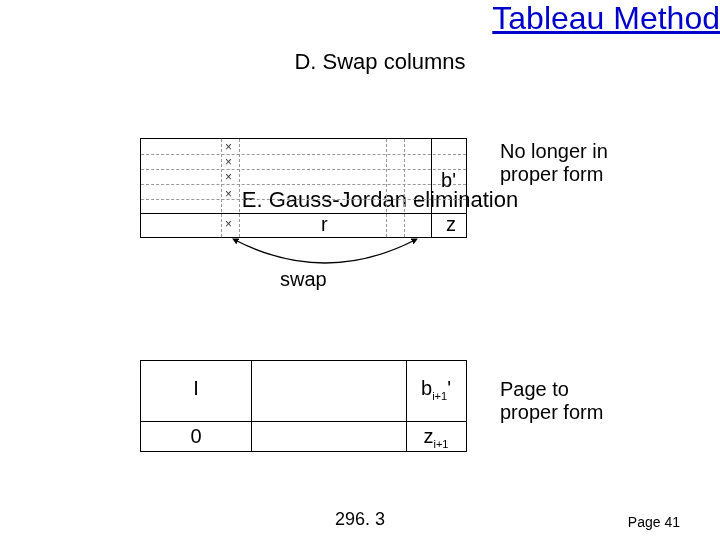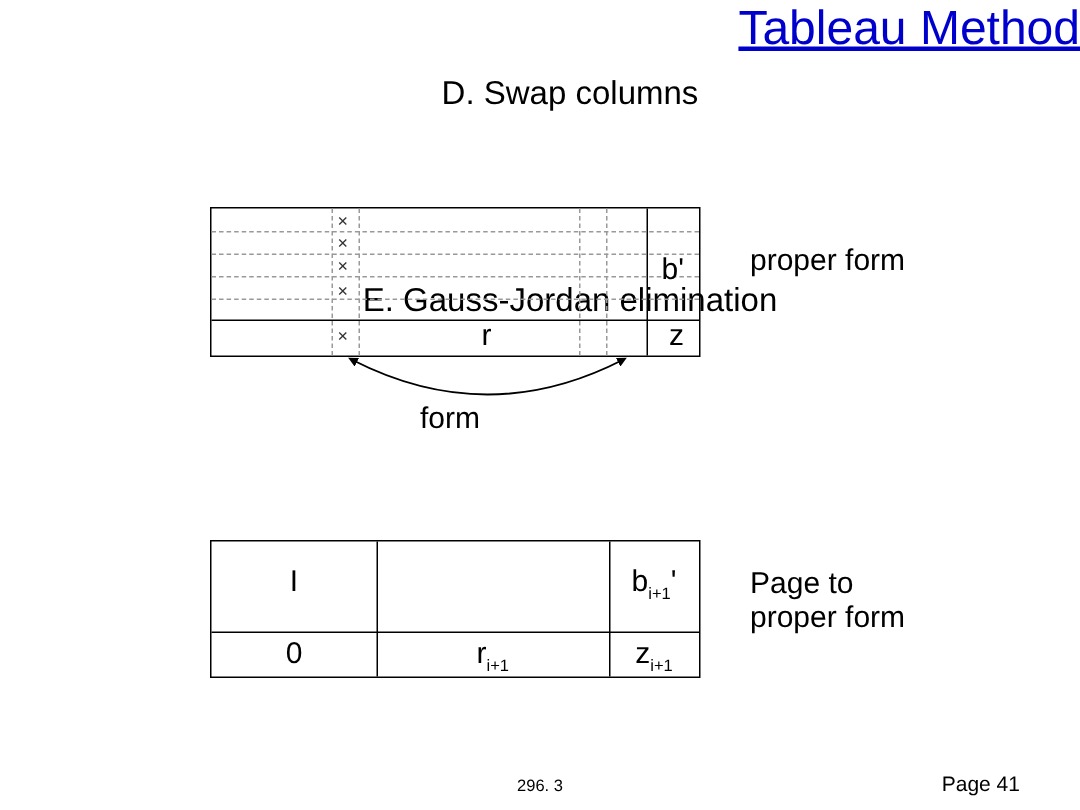--- a/index.html
+++ b/index.html
@@ -63,21 +63,21 @@
     top:360px;
     width:325px;
     height:90px;
     border: 1px solid #000;
   }
   .tab2 .vline { position:absolute; top:0; bottom:0; border-left:1px solid #000; }
   .tab2 .hline { position:absolute; left:0; right:0; border-top:1px solid #000; }
   .tab2 .cell { position:absolute; font-size:20px; text-align:center; }
   .sub { font-size:11px; vertical-align: sub; }
 
-  .footer-center { position:absolute; bottom:10px; width:100%; text-align:center; font-size:11px;margin-top:36px; }
+  .footer-center { position:absolute; bottom:10px; width:100%; text-align:center; font-size:18px;margin-top:36px; }
   .footer-right { position:absolute; bottom:10px; right:40px; font-size:14px; }
 </style>
 </head>
 <body>
 
 <div class="title">Tableau Method</div>
 
 <div class="section-label">D.  Swap columns</div>
 
 <div class="tab1">
@@ -108,43 +108,40 @@
 </div>
 
 <svg class="swap-arc" viewBox="0 0 200 40">
   <defs>
     <marker id="ah" viewBox="0 0 10 10" refX="5" refY="5" markerWidth="5" markerHeight="5" orient="auto-start-reverse">
       <path d="M0,0 L10,5 L0,10 z" fill="#000"></path>
     </marker>
   </defs>
   <path d="M10,2 Q100,48 190,2" fill="none" stroke="#000" stroke-width="1.3" marker-start="url(#ah)" marker-end="url(#ah)"></path>
 </svg>
-<div class="swap-label">form</div>
+<div class="swap-label">swap</div>
 
 <div class="note1">
-  <br>
+  <span>No longer in</span><br>
   <span>proper form</span>
 </div>
 
 <div class="section-label" style="margin-top:112px;">E.  Gauss-Jordan elimination</div>
 
 <div class="tab2">
   <div class="vline" style="left:110px;"></div>
   <div class="vline" style="left:265px;"></div>
   <div class="hline" style="top:60px;"></div>
 
   <div class="cell" style="left:0; width:110px; top:16px;">I</div>
   <div class="cell" style="left:265px; width:60px; top:16px;">
     <span>b</span><span class="sub">i+1</span><span>'</span>
   </div>
 
   <div class="cell" style="left:0; width:110px; top:64px;">0</div>
-  <div class="cell" style="left:110px; width:155px; top:64px;">
-    <span>r</span><span class="sub">i+1</span>
-  </div>
   <div class="cell" style="left:265px; width:60px; top:64px;">
     <span>z</span><span class="sub">i+1</span>
   </div>
 </div>
 
 <div class="note2">
   <span>Page to</span><br>
   <span>proper form</span>
 </div>
 

